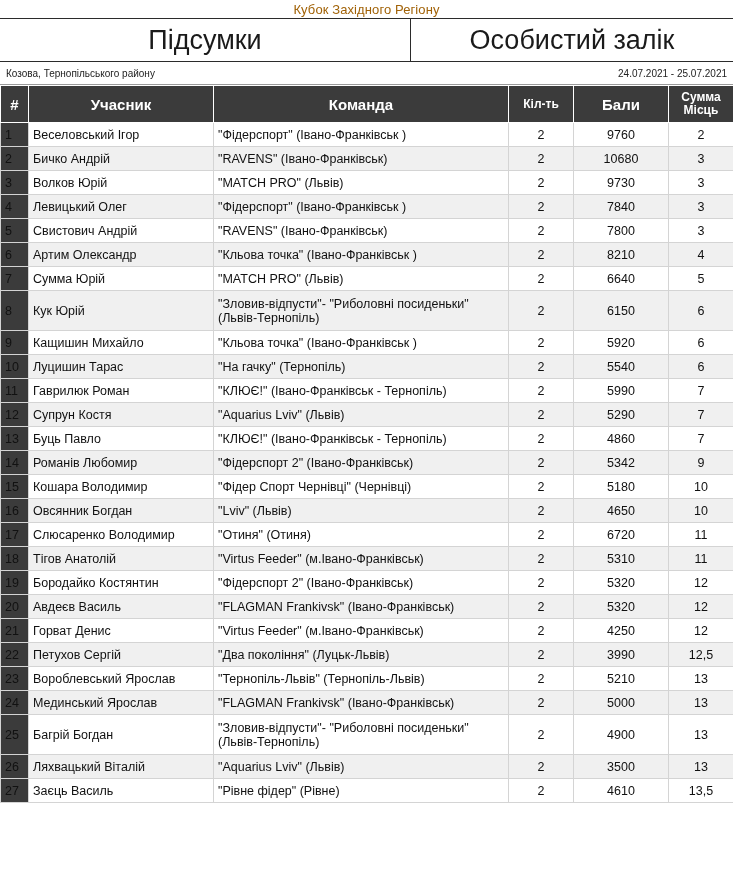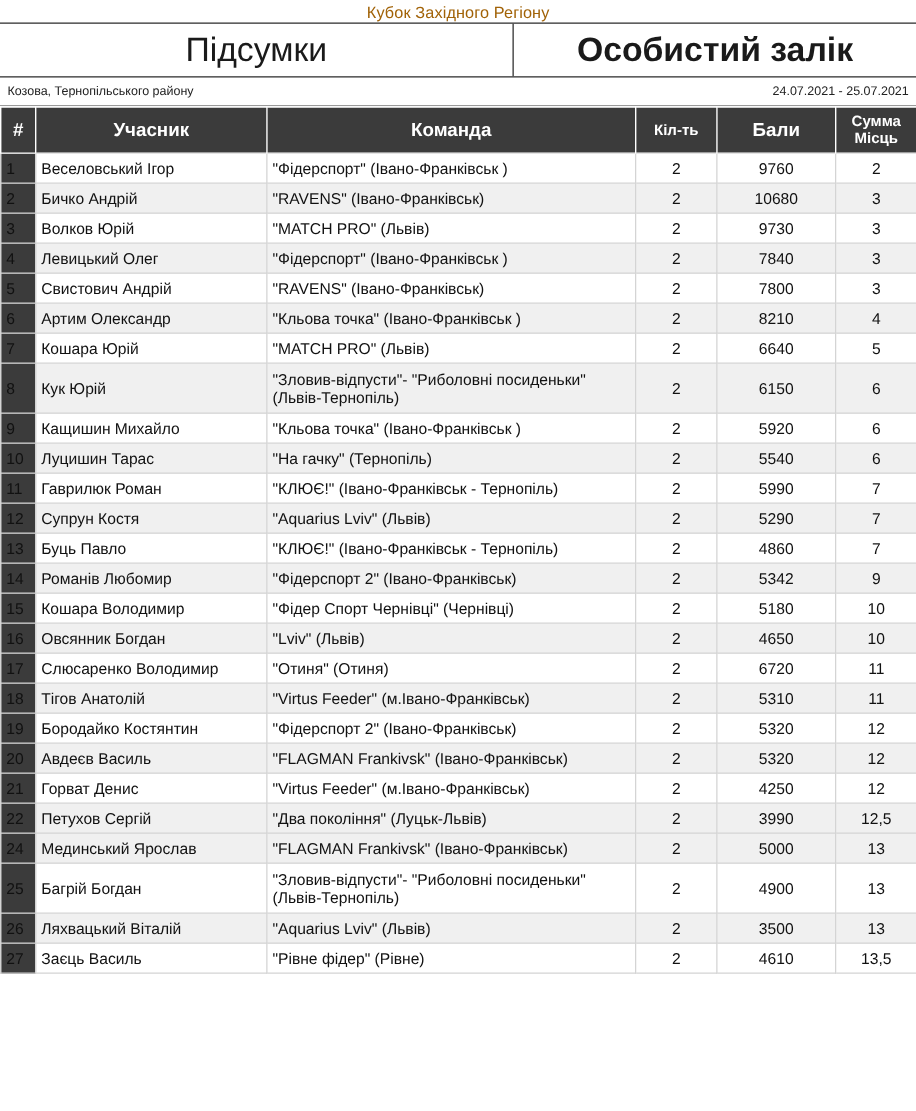--- a/index.html
+++ b/index.html
@@ -39,21 +39,21 @@
   }
   .headline-cell {
     flex: 1;
     text-align: center;
     font-size: 27px;
     color: #1a1a1a;
     line-height: 42px;
     white-space: nowrap;
   }
   .headline-left { flex: 0 0 410px; }
-  .headline-right { flex: 1; font-weight: bold; }
+  .headline-right { flex: 1; }
   .headline-sep {
     width: 1px;
     background: #2b2b2b;
     height: 42px;
   }
   .subhead-row {
     display: flex;
     align-items: center;
     height: 22px;
     padding: 0 6px;
@@ -207,21 +207,21 @@
         <tr class="alt">
           <td class="c-rank">6</td>
           <td class="c-name">Артим Олександр</td>
           <td class="c-team">"Кльова точка"  (Івано-Франківськ )</td>
           <td class="c-count">2</td>
           <td class="c-points">8210</td>
           <td class="c-sum">4</td>
         </tr>
         <tr>
           <td class="c-rank">7</td>
-          <td class="c-name">Кошара Юрій</td>
+          <td class="c-name">Сумма Юрій</td>
           <td class="c-team">"MATCH PRO"  (Львів)</td>
           <td class="c-count">2</td>
           <td class="c-points">6640</td>
           <td class="c-sum">5</td>
         </tr>
         <tr class="alt">
           <td class="c-rank two-line" style="height: 40px;">8</td>
           <td class="c-name two-line" style="height: 40px;">Кук Юрій</td>
           <td class="c-team two-line" style="height: 40px;">"Зловив-відпусти"- "Риболовні посиденьки" (Львів-Тернопіль)</td>
           <td class="c-count two-line" style="height: 40px;">2</td>
@@ -333,20 +333,28 @@
           <td class="c-sum">12</td>
         </tr>
         <tr class="alt">
           <td class="c-rank">22</td>
           <td class="c-name">Петухов Сергій</td>
           <td class="c-team">"Два покоління"  (Луцьк-Львів)</td>
           <td class="c-count">2</td>
           <td class="c-points">3990</td>
           <td class="c-sum">12,5</td>
         </tr>
+        <tr>
+          <td class="c-rank">23</td>
+          <td class="c-name">Вороблевський Ярослав</td>
+          <td class="c-team">"Тернопіль-Львів"  (Тернопіль-Львів)</td>
+          <td class="c-count">2</td>
+          <td class="c-points">5210</td>
+          <td class="c-sum">13</td>
+        </tr>
         <tr class="alt">
           <td class="c-rank">24</td>
           <td class="c-name">Мединський Ярослав</td>
           <td class="c-team">"FLAGMAN Frankivsk"  (Івано-Франківськ)</td>
           <td class="c-count">2</td>
           <td class="c-points">5000</td>
           <td class="c-sum">13</td>
         </tr>
         <tr>
           <td class="c-rank two-line" style="height: 40px;">25</td>

